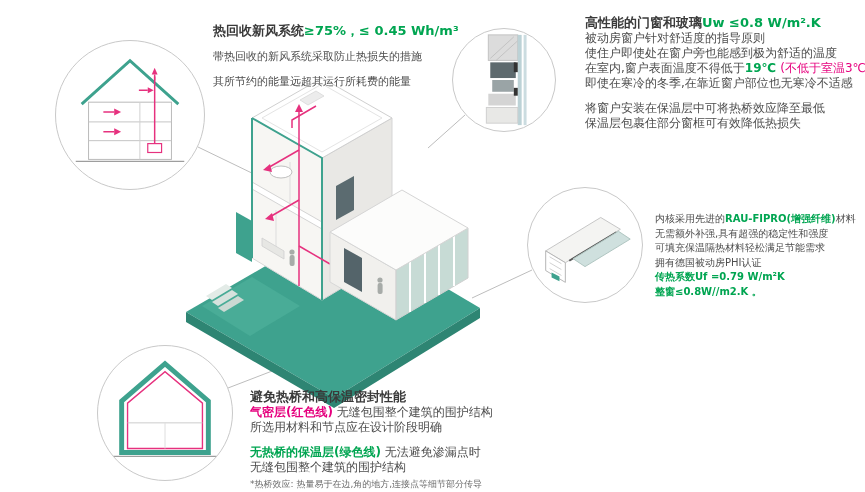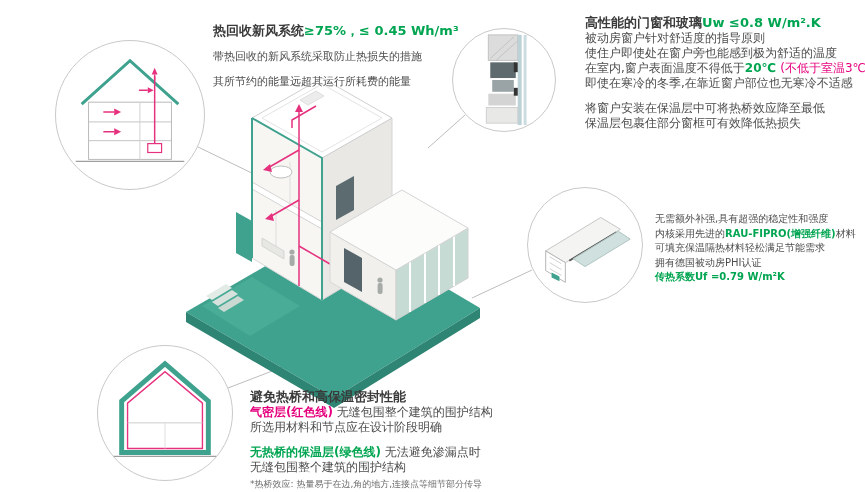--- a/index.html
+++ b/index.html
@@ -169,35 +169,36 @@
     <div class="line">其所节约的能量远超其运行所耗费的能量</div>
   </div>
 
   <div class="tb tb2" style="left:585px;top:14px;">
     <div class="title">
       <span>高性能的门窗和玻璃</span><span class="green">Uw ≤0.8 W/m².K</span>
     </div>
     <div class="line">被动房窗户针对舒适度的指导原则</div>
     <div class="line">使住户即使处在窗户旁也能感到极为舒适的温度</div>
     <div class="line">
-      <span>在室内,窗户表面温度不得低于</span><span class="green bold">20℃ </span><span class="pink">(不低于室温3℃)</span>
+      <span>在室内,窗户表面温度不得低于</span><span class="green bold">19℃ </span><span class="pink">(不低于室温3℃)</span>
     </div>
     <div class="line">即使在寒冷的冬季,在靠近窗户部位也无寒冷不适感</div>
     <div class="line gap">将窗户安装在保温层中可将热桥效应降至最低</div>
     <div class="line">保温层包裹住部分窗框可有效降低热损失</div>
   </div>
 
   <div class="tb tb3" style="left:655px;top:212px;">
-    <div class="line">无需额外补强,具有超强的稳定性和强度</div>
     <div class="line">
       <span>内核采用先进的</span><span class="green bold">RAU-FIPRO(增强纤维)</span><span>材料</span>
     </div>
+    <div class="line">无需额外补强,具有超强的稳定性和强度</div>
     <div class="line">可填充保温隔热材料轻松满足节能需求</div>
     <div class="line">拥有德国被动房PHI认证</div>
     <div class="line green bold">传热系数Uf =0.79 W/m²K</div>
+    <div class="line green bold">整窗≤0.8W//m2.K 。</div>
   </div>
 
   <div class="tb tb4" style="left:250px;top:388px;">
     <div class="title">避免热桥和高保温密封性能</div>
     <div class="line">
       <span class="pink bold">气密层(红色线)</span><span> 无缝包围整个建筑的围护结构</span>
     </div>
     <div class="line">所选用材料和节点应在设计阶段明确</div>
     <div class="line gap">
       <span class="green bold">无热桥的保温层(绿色线)</span><span> 无法避免渗漏点时</span>

